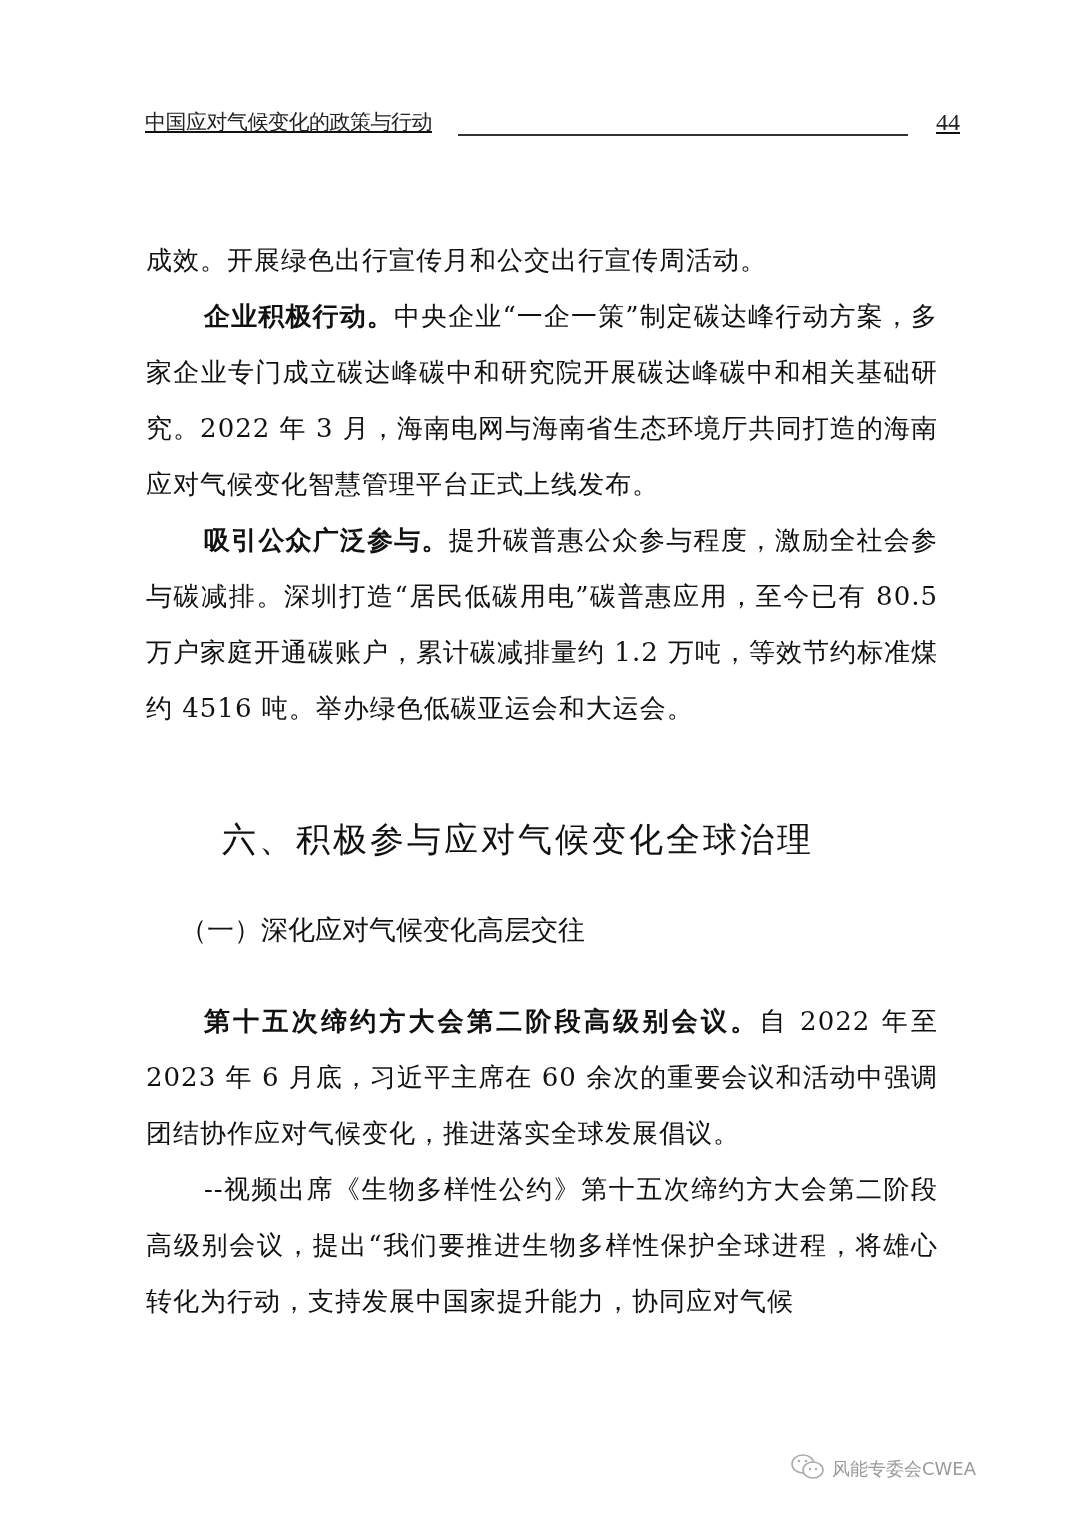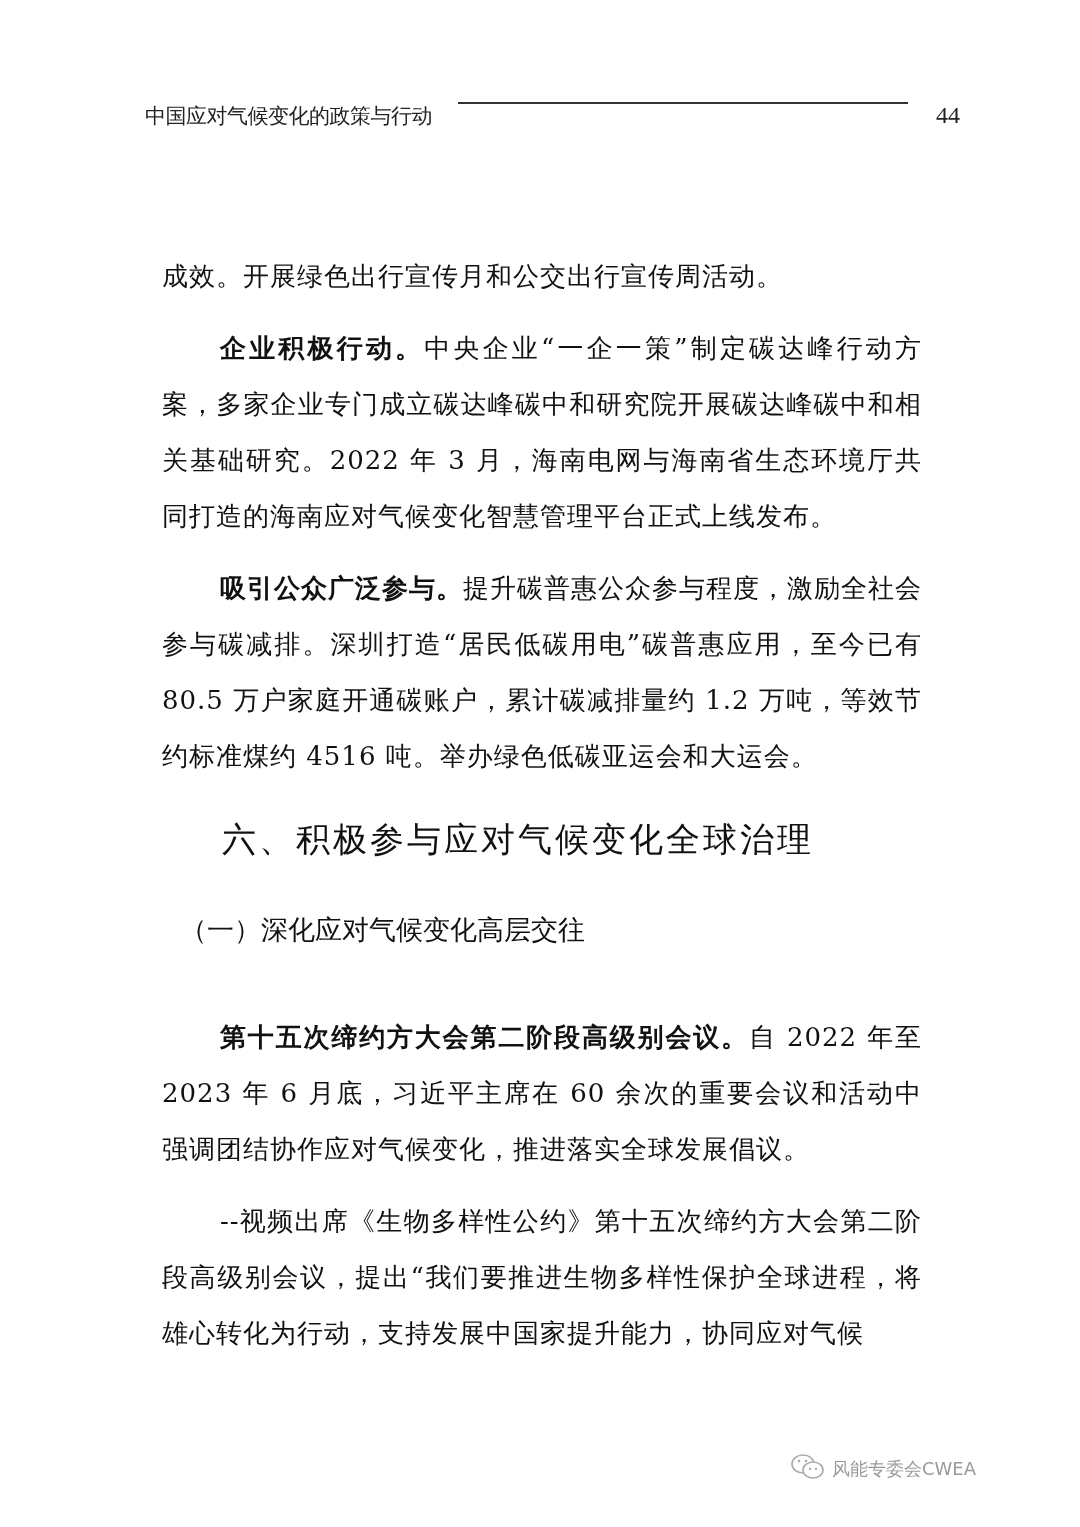--- a/index.html
+++ b/index.html
@@ -8,25 +8,26 @@
       height: 1527px;
       background: #ffffff;
       position: relative;
       overflow: hidden;
       color: #111111;
       font-family: "DejaVu Serif", "Liberation Serif", serif;
     }
     .running-header {
       position: absolute;
       left: 145px;
-      top: 102px;
+      top: 96px;
       width: 815px;
       height: 40px;
       display: flex;
-      align-items: flex-start;
+      align-items: flex-end;
+      text-decoration: underline;
     }
     .running-title {
       font-family: "DejaVu Sans", "Liberation Sans", sans-serif;
       font-size: 21px;
       color: #222;
       white-space: nowrap;
       letter-spacing: -0.5px;
     }
     .header-rule {
       flex: 1;
@@ -42,21 +43,21 @@
     .body-text {
       position: absolute;
       left: 146px;
       width: 792px;
       font-size: 26px;
       line-height: 56px;
       text-align: justify;
       letter-spacing: 1px;
     }
     .para {
-      margin: 16px;
+      margin: 0;
       text-indent: 58px;
     }
     .para.no-indent { text-indent: 0; }
     .lead { font-family: Liberation Sans, sans-serif; font-weight: bold; }
     .section-title {
       position: absolute;
       left: 222px;
       top: 817px;
       font-family: Liberation Serif, serif;
       font-size: 34px;

